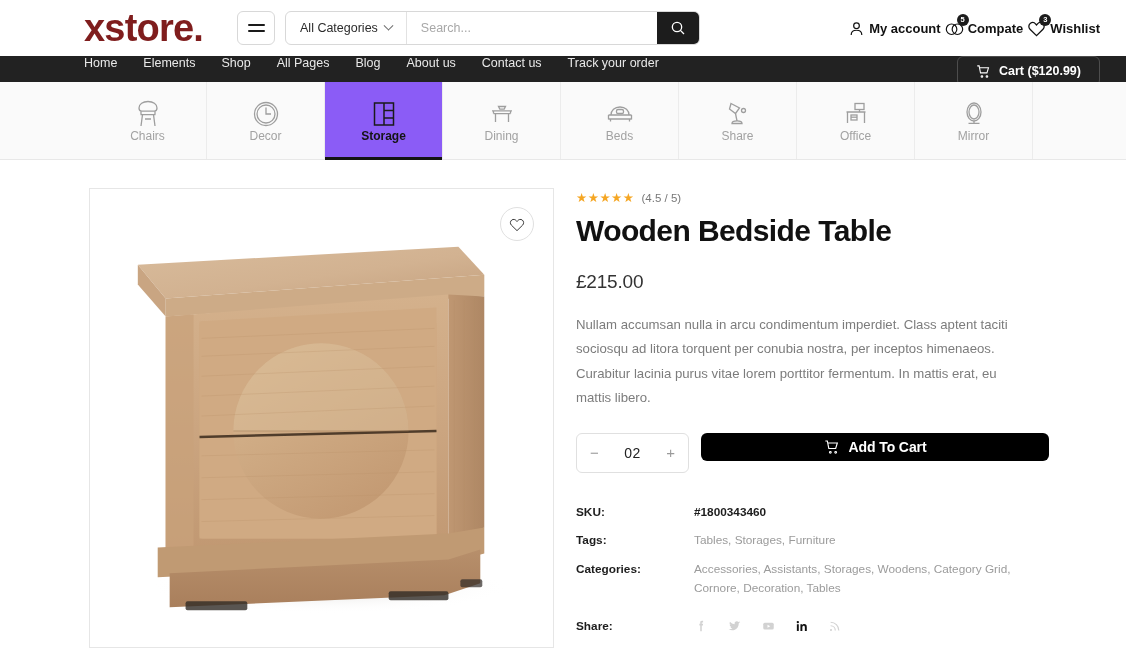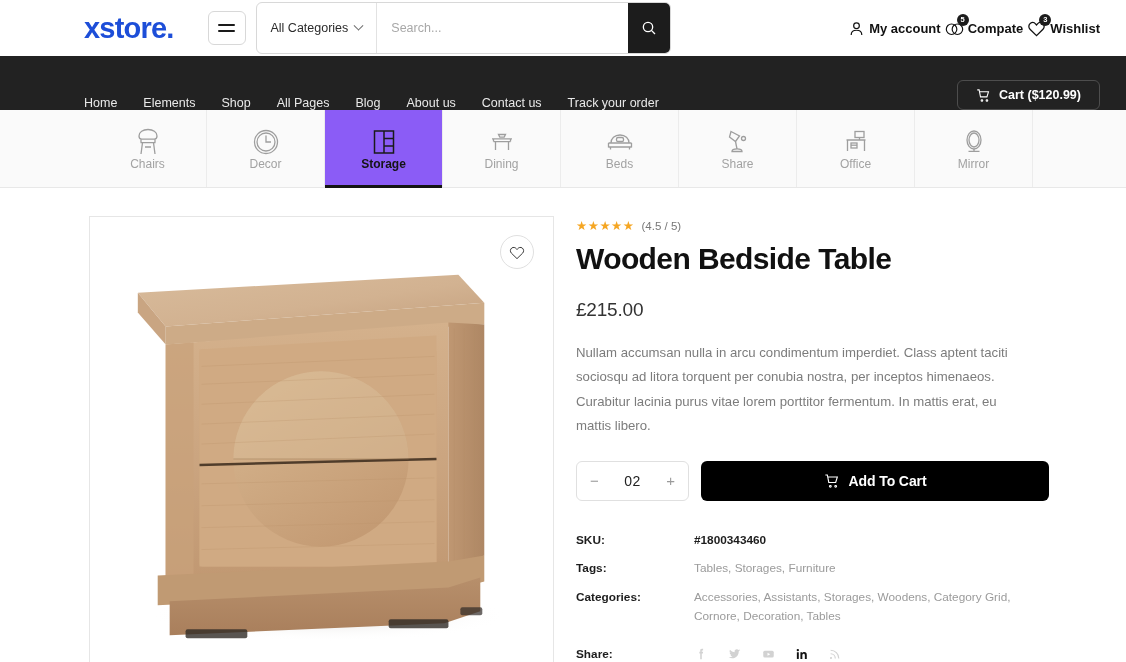--- a/index.html
+++ b/index.html
@@ -12,42 +12,42 @@
 
   
   .header {
     height: 56px;
     display: flex;
     align-items: center;
     background: #ffffff;
     padding: 0 26px 0 84px;
   }
   .logo {
-    font-size: 29px;
+    font-size: 38px;
     font-weight: 700;
     letter-spacing: -0.8px;
-    color: #1d4ed8;
+    color: #7f1d1d;
     white-space: nowrap;
   }
   .burger-btn {
     width: 38px; height: 34px;
     margin-left: 34px;
     border: 1px solid #d8d8d8;
     border-radius: 6px;
     display: flex; flex-direction: column;
     align-items: center; justify-content: center;
     gap: 4px;
     background: #fff;
     cursor: pointer;
   }
   .burger-btn span { display:block; width:17px; height:2px; background:#1a1a1a; border-radius:2px; }
 
   .searchbar {
     margin-left: 10px;
-    height: 52px;
+    height: 34px;
     display: flex;
     align-items: stretch;
     border: 1px solid #d8d8d8;
     border-radius: 6px;
     overflow: hidden;
     background: #fff;
     width: 415px;
   }
   .cat-select {
     display: flex; align-items: center; gap: 7px;
@@ -93,24 +93,24 @@
     background: #1c1c1c; color: #fff;
     border-radius: 50%;
     font-size: 7.5px; font-weight: 700;
     display: flex; align-items: center; justify-content: center;
     padding: 0 2px;
     line-height: 1;
   }
 
   
   .navbar {
-    height: 54px;
+    height: 26px;
     background: #222222;
     display: flex;
-    align-items: flex-end;
+    align-items: flex-start;
     padding: 0 26px 0 84px;
   }
   .nav-links { display: flex; align-items: center; gap: 26px; }
   .nav-link {
     font-size: 12.5px;
     color: #e9e9e9;
     cursor: pointer;
     white-space: nowrap;
   }
   .cart-btn {
@@ -198,21 +198,21 @@
   .qty {
     width: 113px; height: 40px;
     border: 1px solid #e0e0e0; border-radius: 6px;
     display: flex; align-items: center; justify-content: space-between;
     padding: 0 13px;
     background: #fff;
   }
   .qty-btn { font-size: 15px; color: #9a9a9a; cursor: pointer; user-select: none; line-height: 1; }
   .qty-val { font-size: 14px; color: #222; letter-spacing: 0.4px; }
   .atc {
-    flex: 1; max-width: 348px; height: 40px;
+    flex: 1; max-width: 348px; height: 28px;
     background: #000000; color: #fff;
     border: none; border-radius: 6px;
     display: flex; align-items: center; justify-content: center; gap: 9px;
     font-size: 14px; font-weight: 700; cursor: pointer;
     font-family: inherit;
     letter-spacing: -0.1px;
   }
 
   .meta { font-size: 11.8px; margin-bottom: 6px; }
   .meta-row { display: flex; margin-bottom: 9px; line-height: 1.65; }

